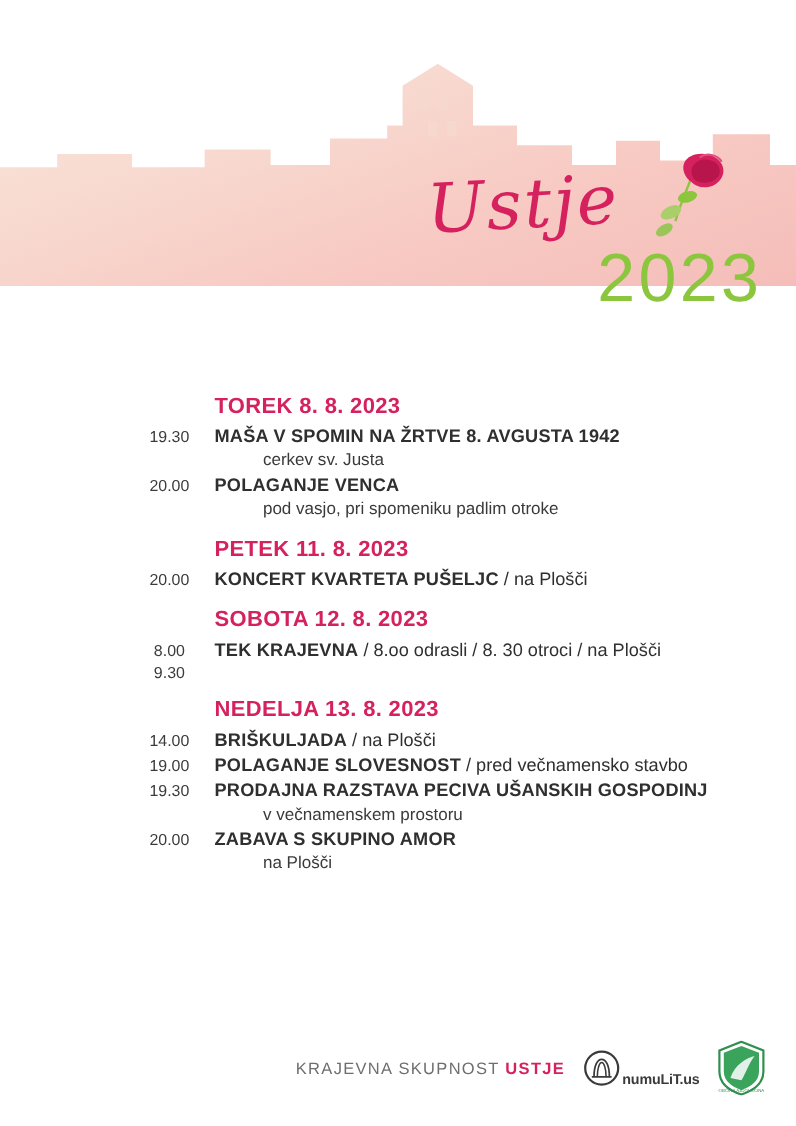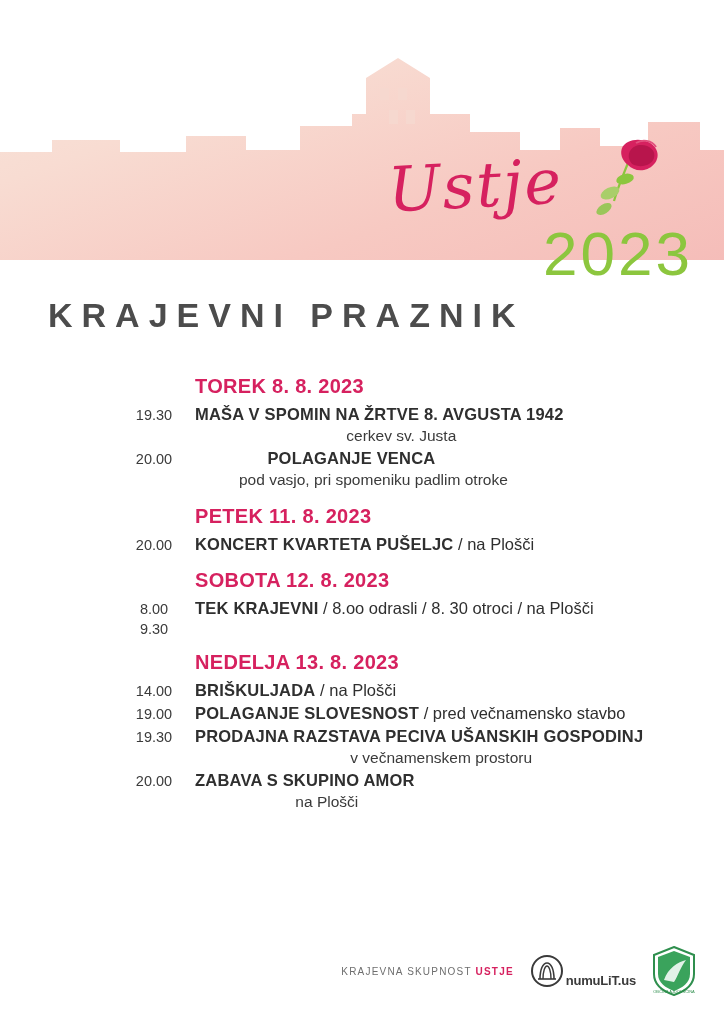--- a/index.html
+++ b/index.html
@@ -73,40 +73,39 @@
     left: 120px; top: 358px;
     width: 580px;
   }
   .day-title {
     font-size: 20px;
     font-weight: bold;
     color: #d6215f;
     margin: 14px 0 6px 75px;
     letter-spacing: 0.3px;
   }
-  .day-title.first { margin-top: 17px; }
+  .day-title.first { margin-top: 0; }
   .event {
     display: flex;
     align-items: baseline;
     margin-bottom: 2px;
   }
   .ev-time {
     width: 68px;
     text-align: center;
     font-size: 14.5px;
     color: #3b3b3b;
     flex: 0 0 68px;
     padding-right: 0px;
   }
   .ev-body {
     padding-left: 7px;
     font-size: 16.5px;
     color: #2f2f2f;
     line-height: 1.28;
-    text-align: center;
   }
   .ev-main { font-weight: bold; letter-spacing: 0.2px; }
   .ev-sub { font-weight: normal; }
   .ev-note {
     font-size: 15.5px;
     color: #3a3a3a;
     font-weight: normal;
     line-height: 1.3;
     margin-left: 44px;
   }
@@ -119,21 +118,21 @@
     height: 80px;
   }
   .footer-inner {
     position: absolute;
     right: 28px; bottom: 0;
     display: flex;
     align-items: center;
     gap: 16px;
   }
   .ks-text {
-    font-size: 10px;
+    font-size: 15px;
     letter-spacing: 1.2px;
     color: #6e6e6e;
     white-space: nowrap;
   }
   .ks-text b { color: #d6215f; }
   .numulit {
     display: flex;
     flex-direction: row;
     align-items: flex-end;
     gap: 2px;
@@ -182,21 +181,20 @@
         <ellipse cx="26" cy="58" rx="10" ry="5.5" fill="#a9ce6a" transform="rotate(-25 26 58)"></ellipse>
         <ellipse cx="41" cy="44" rx="9" ry="5" fill="#8cc63e" transform="rotate(-15 41 44)"></ellipse>
         <ellipse cx="20" cy="74" rx="8.5" ry="4.6" fill="#9ac659" transform="rotate(-32 20 74)"></ellipse>
         <path d="M44 30 C36 24 34 12 44 7 C54 2 68 6 72 14 C77 23 70 33 60 35 C53 36 48 34 44 30 Z" fill="#d6215f"></path>
         <path d="M46 26 C42 18 48 10 57 10 C66 10 72 16 70 23 C68 30 58 33 50 30 C48 29 47 28 46 26 Z" fill="#b8154c"></path>
         <path d="M52 8 C58 4 68 5 72 12" stroke="#e2507e" stroke-width="2" fill="none"></path>
       </g>
     </svg>
   </div>
 
-  <div class="heading">KRAJEVNI PRAZNIK</div>
 
   <div class="schedule">
 
     <div class="day-title first">TOREK 8. 8. 2023</div>
     <div class="event">
       <div class="ev-time">19.30</div>
       <div class="ev-body">
         <span class="ev-main">MAŠA  V SPOMIN NA ŽRTVE 8. AVGUSTA 1942</span><br>
         <span class="ev-note">cerkev sv. Justa</span>
       </div>
@@ -214,21 +212,21 @@
       <div class="ev-time">20.00</div>
       <div class="ev-body">
         <span class="ev-main">KONCERT KVARTETA PUŠELJC</span><span class="ev-sub"> / na Plošči</span>
       </div>
     </div>
 
     <div class="day-title">SOBOTA 12. 8. 2023</div>
     <div class="event">
       <div class="ev-time">8.00</div>
       <div class="ev-body">
-        <span class="ev-main">TEK KRAJEVNI</span><span class="ev-sub"> / 8.oo odrasli / 8. 30 otroci / na Plošči</span>
+        <span class="ev-main">TEK KRAJEVNA</span><span class="ev-sub"> / 8.oo odrasli / 8. 30 otroci / na Plošči</span>
       </div>
     </div>
     <div class="event">
       <div class="ev-time">9.30</div>
     </div>
 
     <div class="day-title">NEDELJA 13. 8. 2023</div>
     <div class="event">
       <div class="ev-time">14.00</div>
       <div class="ev-body">

